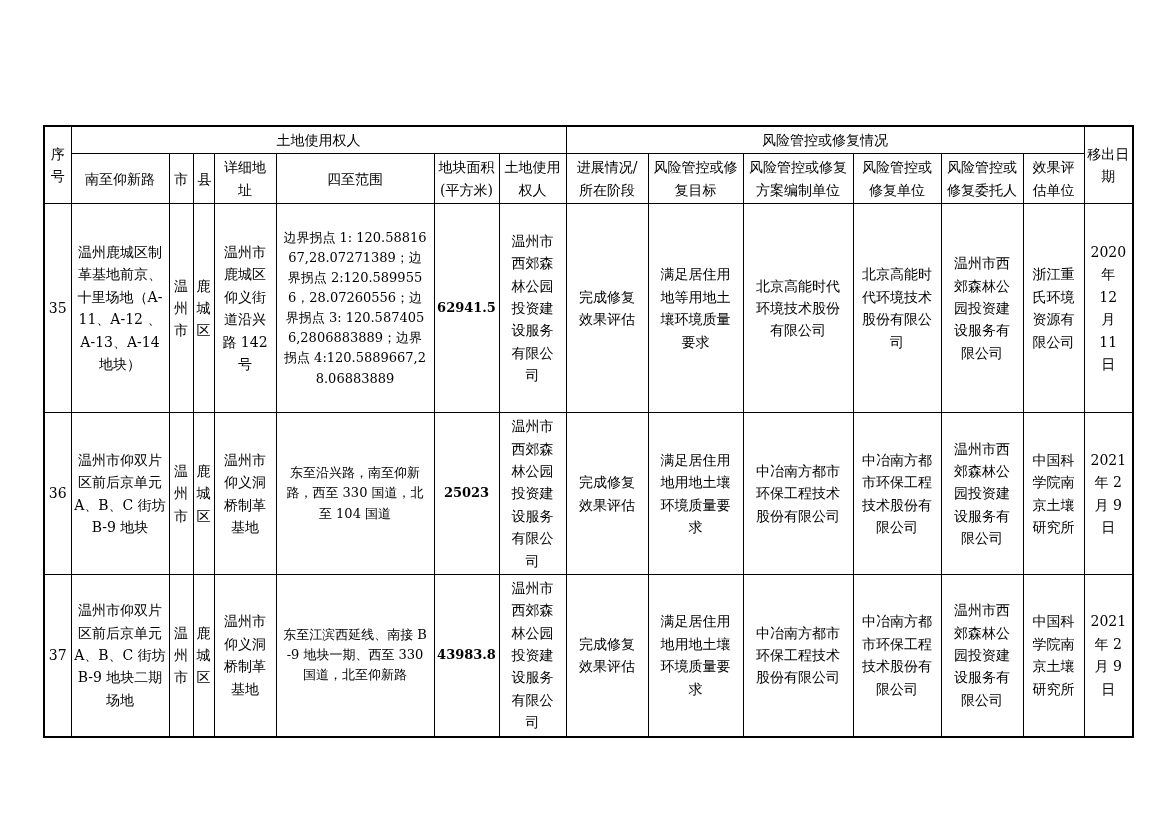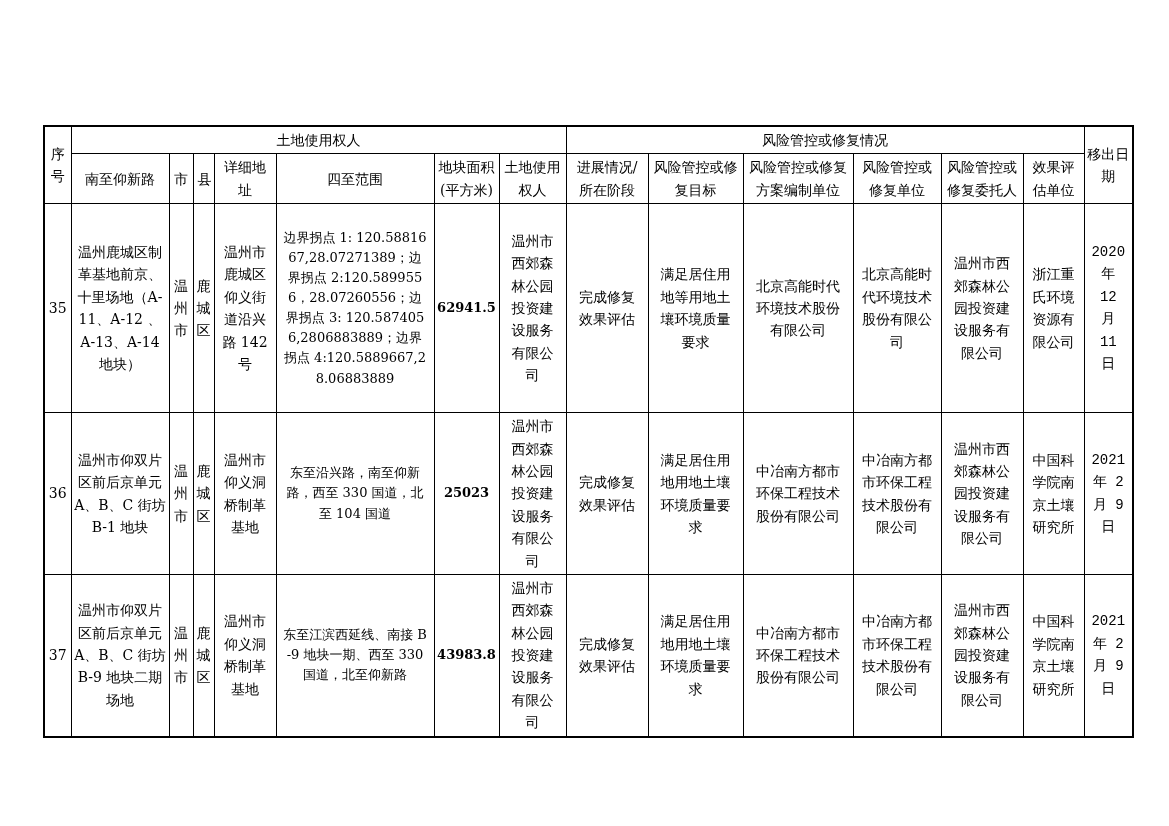--- a/index.html
+++ b/index.html
@@ -33,21 +33,21 @@
     vertical-align: middle;
     padding: 2px 6px;
   }
   .doc-table th { padding: 2px 4px; }
   .doc-table th.th-assess  { padding: 0 8px; }
   .doc-table th.th-removal { padding: 2px 2px; }
 
   td.c-serial, td.c-city, td.c-county { padding: 10px 1px; }
   td.c-name   { padding: 2px 0; }
   td.c-area   { padding: 2px 2px; font-size: 13px; white-space: nowrap; font-weight: bold; }
-  td.c-date   { padding: 2px 6px; font-family: Liberation Mono, monospace; }
+  td.c-date   { padding: 2px 6px; }
   td.c-boundary {
     font-size: 13px;
     line-height: 1.55;
     word-break: break-all;
     margin-top: 39px;
   }
 </style>
 </head>
 <body>
 
@@ -105,21 +105,21 @@
       <td class="c-target">满足居住用地等用地土壤环境质量要求</td>
       <td class="c-plan">北京高能时代环境技术股份有限公司</td>
       <td class="c-repair">北京高能时代环境技术股份有限公司</td>
       <td class="c-client">温州市西郊森林公园投资建设服务有限公司</td>
       <td class="c-assess">浙江重氏环境资源有限公司</td>
       <td class="c-date">2020 年 12 月 11 日</td>
     </tr>
 
     <tr style="height:143px">
       <td class="c-serial">36</td>
-      <td class="c-name">温州市仰双片区前后京单元 A、B、C 街坊 B-1 地块</td>
+      <td class="c-name">温州市仰双片区前后京单元 A、B、C 街坊 B-9 地块</td>
       <td class="c-city">温州市</td>
       <td class="c-county">鹿城区</td>
       <td class="c-address">温州市仰义洞桥制革基地</td>
       <td class="c-boundary">东至沿兴路，南至仰新路，西至 330 国道，北至 104 国道</td>
       <td class="c-area">25023</td>
       <td class="c-owner">温州市西郊森林公园投资建设服务有限公司</td>
       <td class="c-progress">完成修复效果评估</td>
       <td class="c-target">满足居住用地用地土壤环境质量要求</td>
       <td class="c-plan">中冶南方都市环保工程技术股份有限公司</td>
       <td class="c-repair">中冶南方都市环保工程技术股份有限公司</td>

